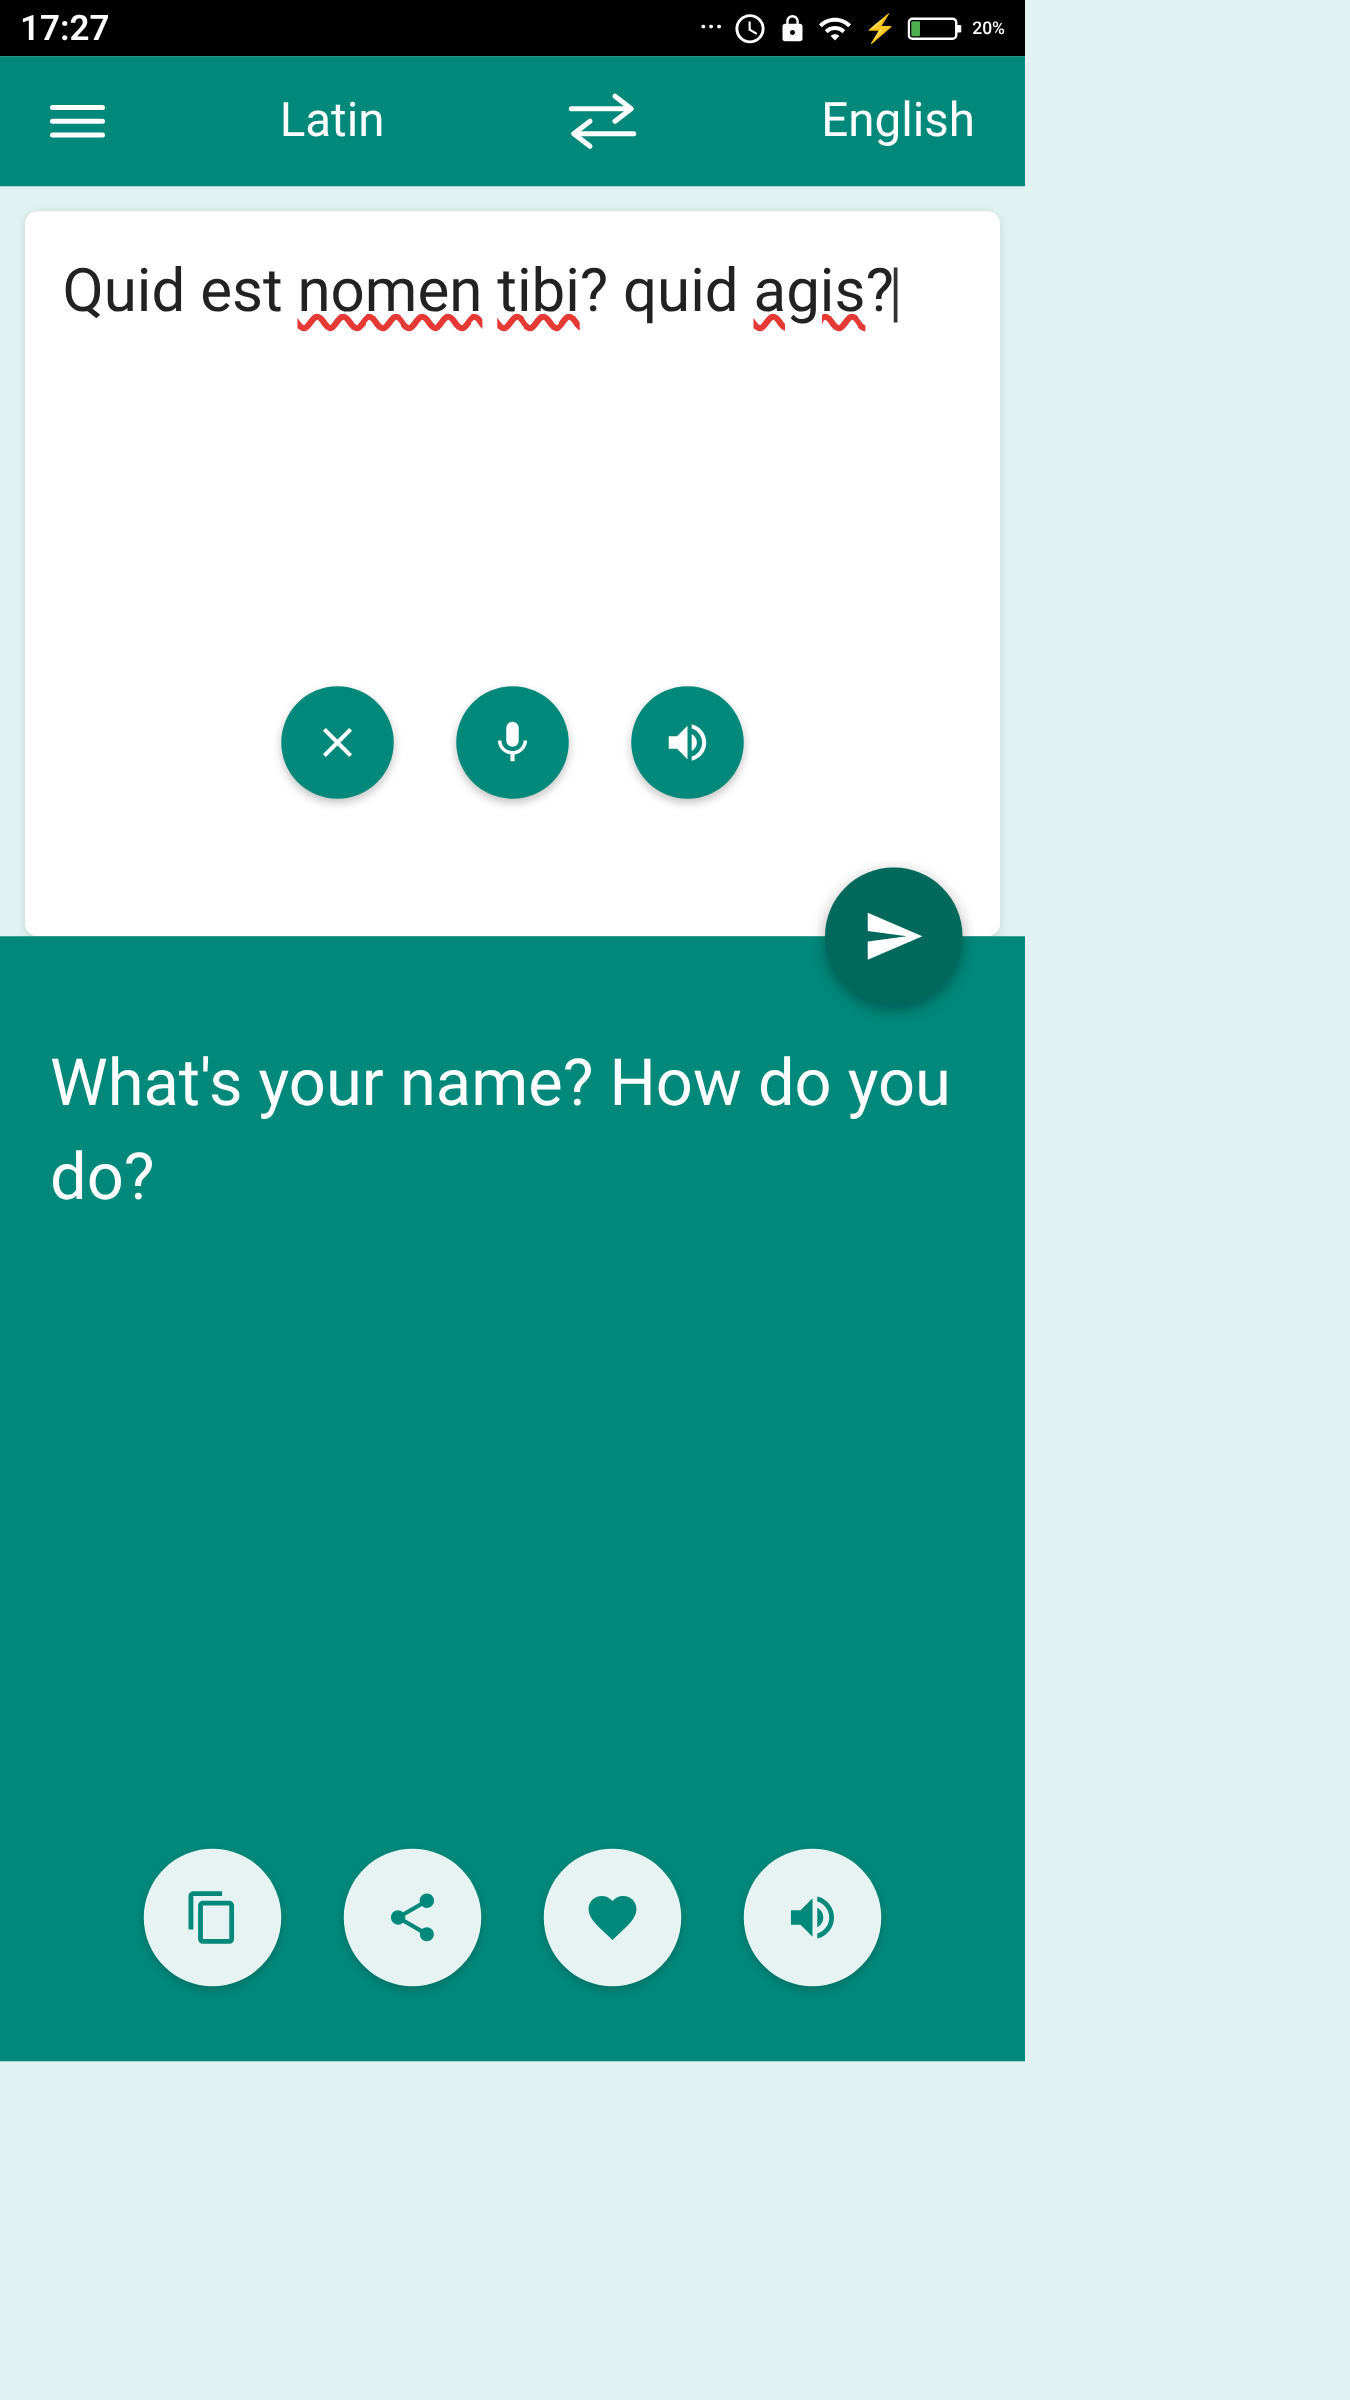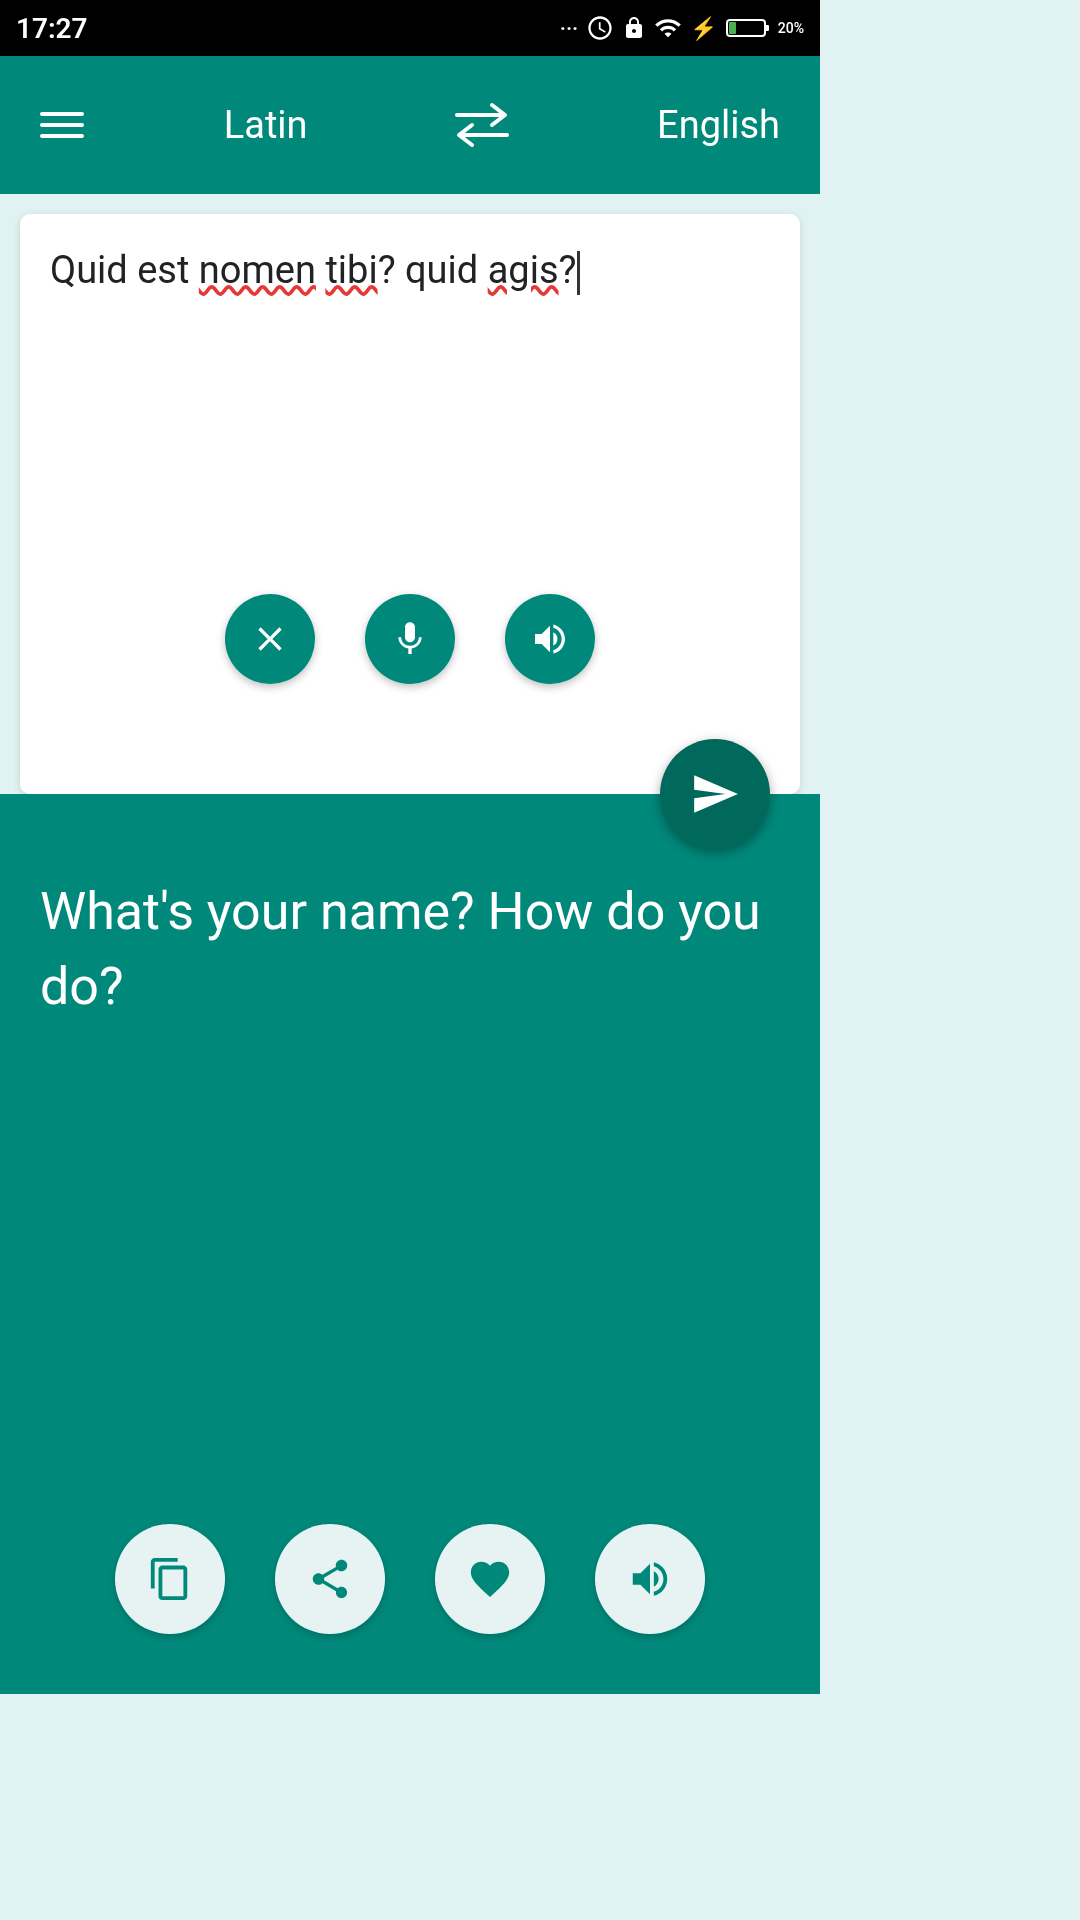--- a/index.html
+++ b/index.html
@@ -10,21 +10,21 @@
       min-height: 1920px;
       font-family: 'Roboto', Arial, sans-serif;
       background: #e0f2f1;
       overflow-x: hidden;
     }
 
     
     .status-bar {
       background: #000;
       color: #fff;
-      height: 56px;
+      height: 45px;
       display: flex;
       align-items: center;
       justify-content: space-between;
       padding: 0 16px;
       font-size: 26px;
       font-weight: 500;
     }
     .status-time {
       font-size: 28px;
       font-weight: 600;
@@ -36,21 +36,21 @@
       font-size: 22px;
     }
     .battery-text {
       font-size: 14px;
       text-align: right;
     }
 
     
     .top-nav {
       background: #00897b;
-      height: 138px;
+      height: 104px;
       display: flex;
       align-items: center;
       justify-content: space-between;
       padding: 0 40px;
       text-align: right;
     }
     .nav-lang {
       color: #fff;
       font-size: 38px;
       font-weight: 400;
@@ -82,21 +82,21 @@
       background: #fff;
       margin: 20px 20px 0 20px;
       border-radius: 10px;
       padding: 30px 30px 20px 30px;
       position: relative;
       box-shadow: 0 2px 8px rgba(0,0,0,0.12);
       min-height: 580px;
     }
 
     .input-text {
-      font-size: 38px;
+      font-size: 48px;
       color: #222;
       line-height: 1.4;
       min-height: 320px;
     }
 
     .spell-error {
       text-decoration: underline;
       text-decoration-color: #e53935;
       text-decoration-style: wavy;
     }

